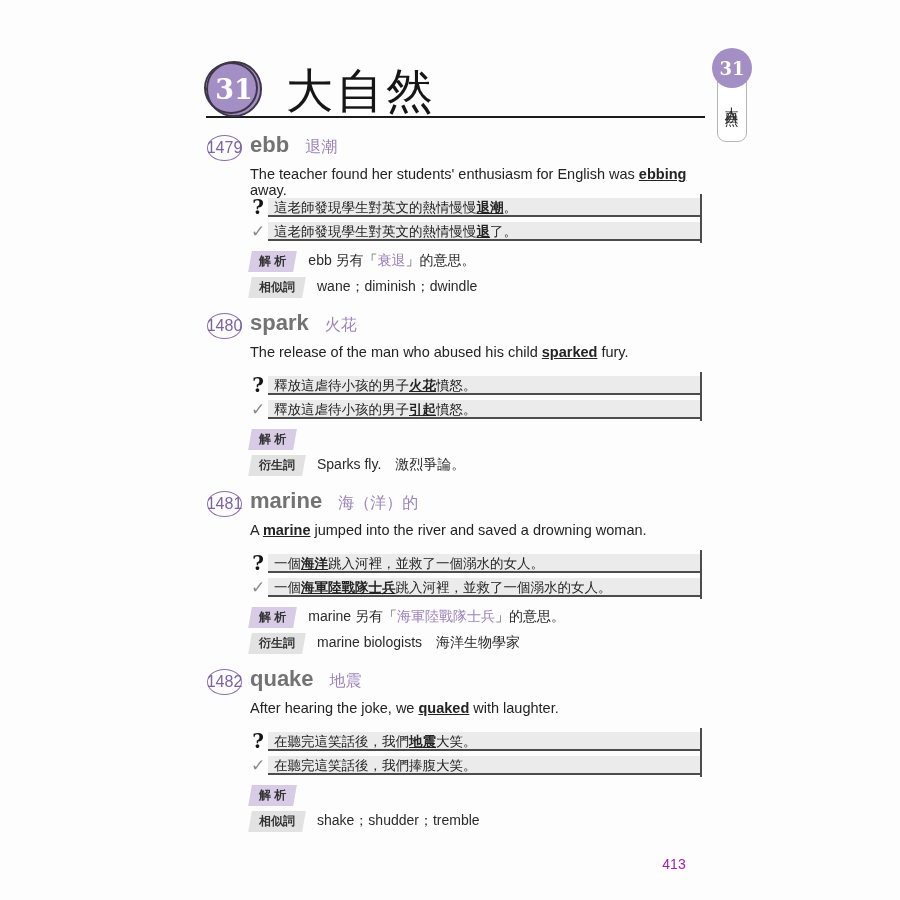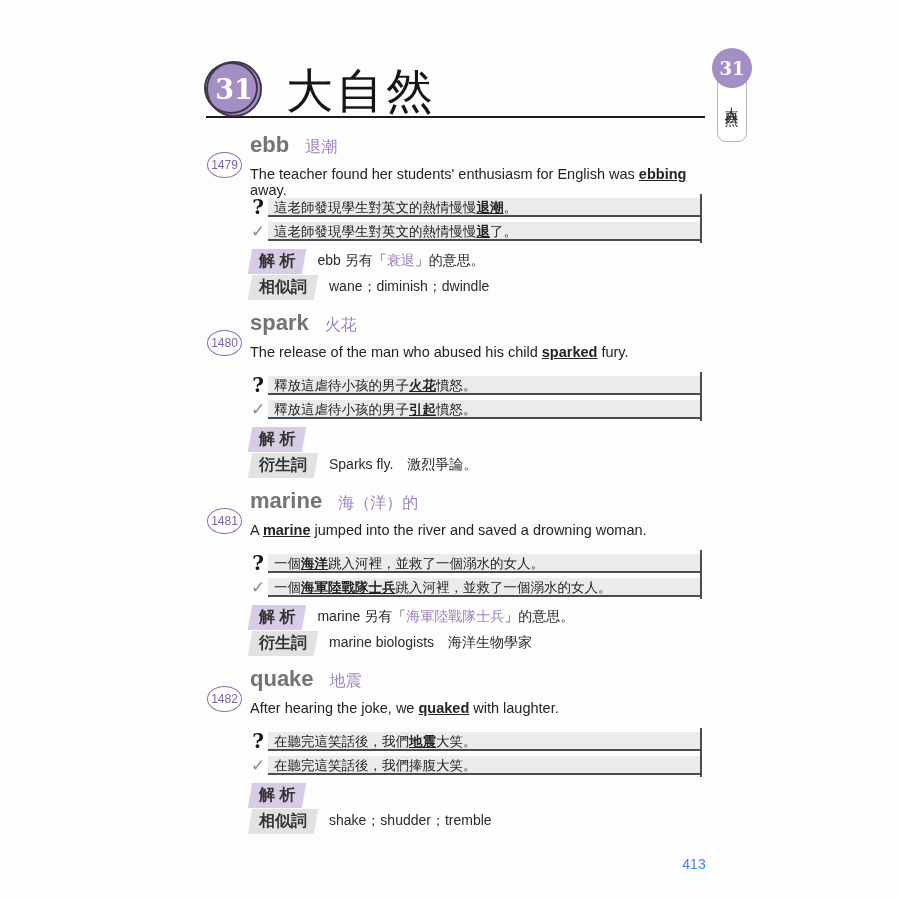--- a/index.html
+++ b/index.html
@@ -24,54 +24,54 @@
               background:#fff; border:1px solid #b5b5b5; border-radius:9px;
               display:flex; justify-content:center; padding-top:25px; }
   .tab-vtext { writing-mode:vertical-rl; font-size:14px; letter-spacing:3px; color:#2a2a2a; line-height:1; }
   .tab-circle { position:absolute; top:0; left:0; width:40px; height:40px; border-radius:50%;
                 background:#a48fc5; display:flex; align-items:center; justify-content:center; }
   .tab-circle .num { font-family:"DejaVu Serif",serif; font-weight:bold; font-size:18px; color:#fff; }
 
   
   .content { margin-left:250px; width:452px; }
   .entry { position:relative; margin-top:14px; }
-  .entry-num { position:absolute; left:-43px; top:20px; width:35px; height:26px;
+  .entry-num { position:absolute; left:-43px; top:3px; width:35px; height:26px;
                border:1.5px solid #8a6fae; border-radius:50%;
                display:flex; align-items:center; justify-content:center;
-               font-size:12px; color:#7d63a2; letter-spacing:0; }
+               font-size:16px; color:#7d63a2; letter-spacing:0; }
   .entry-head { display:flex; align-items:baseline; height:28px; }
   .entry-word { font-size:22px; font-weight:bold; color:#737373; }
   .entry-gloss { margin-left:16px; font-size:16px; color:#9c82ba; }
   .example { margin-top:6px; height:18px; font-size:14.5px; color:#232323; }
 
   .bars { margin-top:14px; }
   .bar-row { display:flex; align-items:center; margin-bottom:5px; height:19px; }
   .mark { width:16px; flex:0 0 16px; text-align:center; }
   .q-icon { font-family:"DejaVu Serif",serif; font-weight:bold; font-size:20px; color:#141414; line-height:19px; }
   .check-icon { font-size:17px; color:#8a8a8a; line-height:19px; }
   .bar { flex:1; margin-left:2px; position:relative; background:#ebebeb;
          border-bottom:2px solid #4c4c4c; height:19px; line-height:19px;
          padding-left:6px; font-size:13.5px; color:#222; white-space:nowrap; overflow:visible; }
   .bar::after { content:""; position:absolute; right:0; top:-4px; width:2px; height:25px; background:#4c4c4c; }
 
   .info-row { display:flex; align-items:center; height:18px; }
   .info-row.analysis { margin-top:11px; }
   .info-row.related { margin-top:8px; }
-  .tag { position:relative; flex:0 0 auto; padding:2px 9px; font-size:16px; font-weight:bold; color:#333; }
+  .tag { position:relative; flex:0 0 auto; padding:2px 9px; font-size:12px; font-weight:bold; color:#333; }
   .tag::before { content:""; position:absolute; inset:0; transform:skewX(-10deg); }
   .tag.purple::before { background:#d8cbe5; }
   .tag.gray::before { background:#e2e2e2; }
   .tag span { position:relative; }
   .info-text { margin-left:13px; font-size:14px; color:#2a2a2a; white-space:nowrap; }
 
   .bold { font-weight:bold;text-decoration:underline; }
   .accent { color:#9c82ba; }
 
-  .page-number { position:absolute; left:672px; top:856px; width:44px; text-align:center;
-                 font-size:14px; color:#3b82f6; }
+  .page-number { position:absolute; left:652px; top:856px; width:44px; text-align:center;
+                 font-size:14px; color:#a21caf; }
 </style>
 </head>
 <body>
 
 <div class="page">
 
   <div class="page-header">
     <div class="chapter-badge">
       <span class="num">31</span>
     </div>

